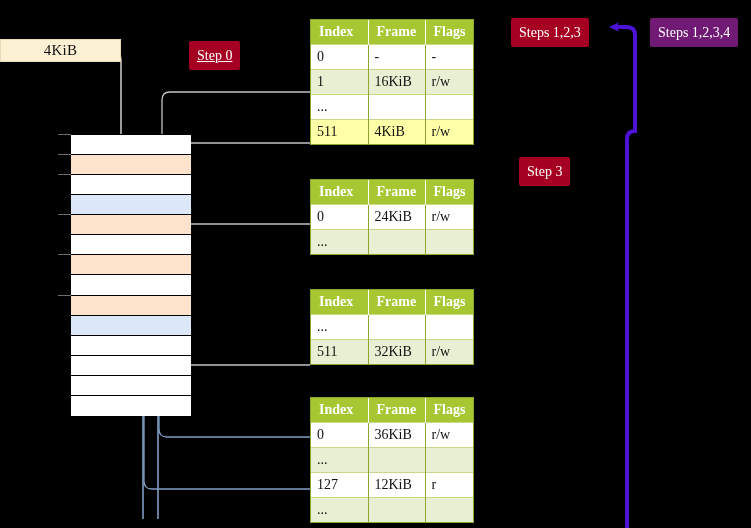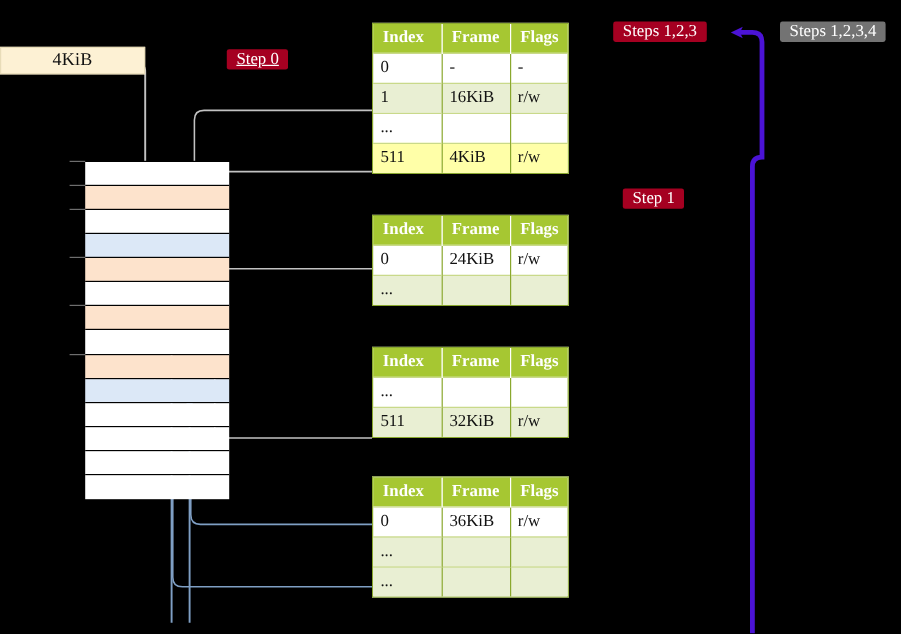--- a/index.html
+++ b/index.html
@@ -19,27 +19,27 @@
   
   .size-banner {
     position:absolute; left:0px; top:39px; width:121px; height:23px;
     background:#fdf1d4; border:1px solid #e8dcb8;
     display:flex; align-items:center; justify-content:center;
     font-size:15px; color:#111; letter-spacing:.2px;
   }
 
   
   .badge {
-    position:absolute; height:17px; padding:0 8px;
+    position:absolute; height:29px; padding:0 8px;
     display:flex; align-items:center; 
     font-size:14px; color:#fff; white-space:nowrap;
     border-radius:2px;
   }
   .badge-crimson { background:#a50021; }
-  .badge-violet  { background:#737373; }
+  .badge-violet  { background:#701a75; }
 
   #badge-step0  { left:189px; top:41px;text-decoration:underline; }
   #badge-steps123 { left:511px; top:18px; }
   #badge-steps1234 { left:650px; top:18px; }
   #badge-step4  { left:519px; top:157px; }
 
   
   .memcol {
     position:absolute; left:70px; top:134px; width:120px; height:281px;
     border:1px solid #000;
@@ -136,21 +136,21 @@
   <div class="badge badge-crimson" id="badge-step0">
     <span>Step 0</span>
   </div>
   <div class="badge badge-crimson" id="badge-steps123">
     <span>Steps 1,2,3</span>
   </div>
   <div class="badge badge-violet" id="badge-steps1234">
     <span>Steps 1,2,3,4</span>
   </div>
   <div class="badge badge-crimson" id="badge-step4">
-    <span>Step 1</span>
+    <span>Step 3</span>
   </div>
 
   <div id="memcol" class="memcol">
       <div class="memrow" style="top: 0px;"></div>
       <div class="memrow peach" style="top: 20.07px;"></div>
       <div class="memrow" style="top: 40.14px;"></div>
       <div class="memrow blue" style="top: 60.21px;"></div>
       <div class="memrow peach" style="top: 80.28px;"></div>
       <div class="memrow" style="top: 100.35px;"></div>
       <div class="memrow peach" style="top: 120.42px;"></div>
@@ -263,20 +263,25 @@
           <tr>
             <td class="col-index">0</td>
             <td class="col-frame">36KiB</td>
             <td class="col-flags">r/w</td>
           </tr>
           <tr class="alt">
             <td class="col-index">...</td>
             <td class="col-frame"></td>
             <td class="col-flags"></td>
           </tr>
+          <tr>
+            <td class="col-index">127</td>
+            <td class="col-frame">12KiB</td>
+            <td class="col-flags">r</td>
+          </tr>
           <tr class="alt">
             <td class="col-index">...</td>
             <td class="col-frame"></td>
             <td class="col-flags"></td>
           </tr>
         </tbody>
       </table>
     </div>
 
 </div>

